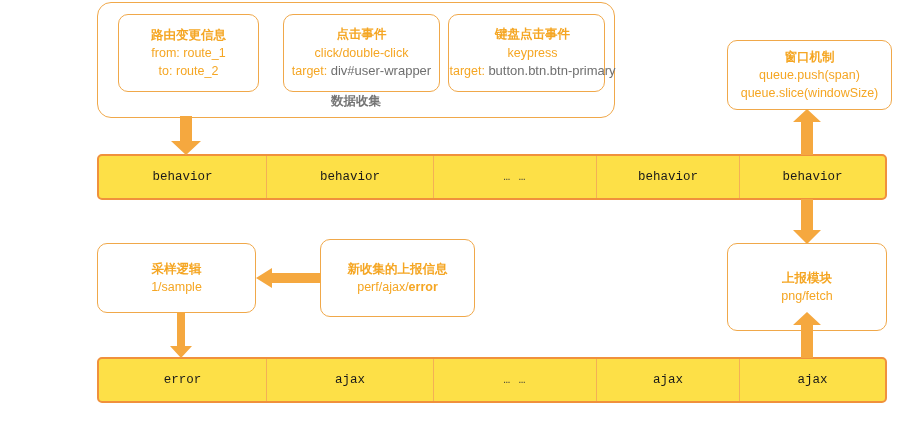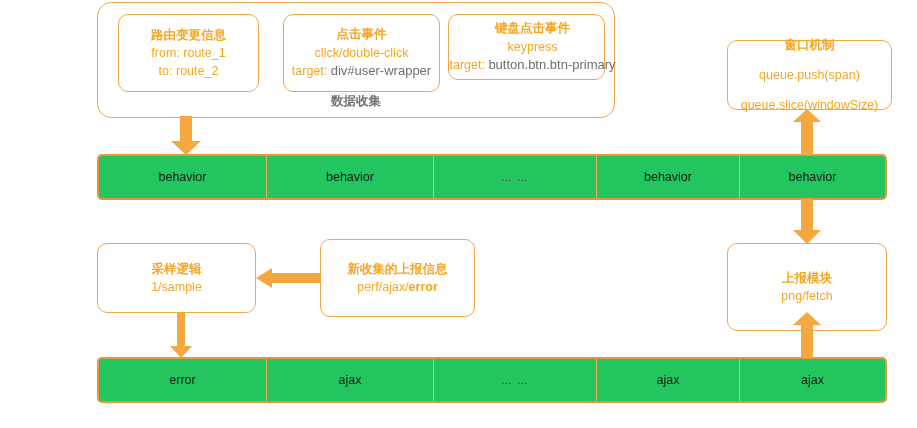--- a/index.html
+++ b/index.html
@@ -72,22 +72,23 @@
     text-align: center;
     white-space: nowrap;
   }
 
   
   .queue-row {
     position: absolute;
     box-sizing: border-box;
     border: 2px solid #f0913c;
     border-radius: 5px;
-    background: #22c55e;
+    background: #fde047;
     display: flex;
+    font-family: Liberation Mono, monospace;
   }
   .queue-cell {
     box-sizing: border-box;
     border-right: 1.4px solid #f4b055;
     display: flex;
     align-items: center;
     justify-content: center;
     font-size: 12.5px;
     color: #1a1a1a;
     white-space: nowrap;
@@ -128,32 +129,32 @@
 
   <div class="card" style="left:283px; top:14px; width:157px; height:78px;">
     <div class="line title-line">点击事件</div>
     <div class="line sub-line">click/double-click</div>
     <div class="line sub-line">
       <span class="lbl">target:</span>
       <span class="small">div#user-wrapper</span>
     </div>
   </div>
 
-  <div class="card" style="left:448px; top:14px; width:157px; height:66px;padding-left:12px;">
+  <div class="card" style="left:448px; top:14px; width:157px; height:78px;padding-left:12px;">
     <div class="line title-line">键盘点击事件</div>
     <div class="line sub-line">keypress</div>
     <div class="line sub-line">
       <span class="lbl">target:</span>
       <span class="small">button.btn.btn-primary</span>
     </div>
   </div>
 
   <div class="group-caption" style="left:97px; top:93px; width:518px;">数据收集</div>
 
-  <div class="card" style="left:727px; top:40px; width:165px; height:70px;gap:12px;">
+  <div class="card" style="left:727px; top:40px; width:165px; height:70px;">
     <div class="line title-line">窗口机制</div>
     <div class="line sub-line">queue.push(span)</div>
     <div class="line sub-line">queue.slice(windowSize)</div>
   </div>
 
   <div class="queue-row" style="left:97px; top:154px; width:790px; height:46px;">
     <div class="queue-cell" style="width:168px;">behavior</div>
     <div class="queue-cell" style="width:167px;">behavior</div>
     <div class="queue-cell muted" style="width:163px;">… …</div>
     <div class="queue-cell" style="width:143px;">behavior</div>

